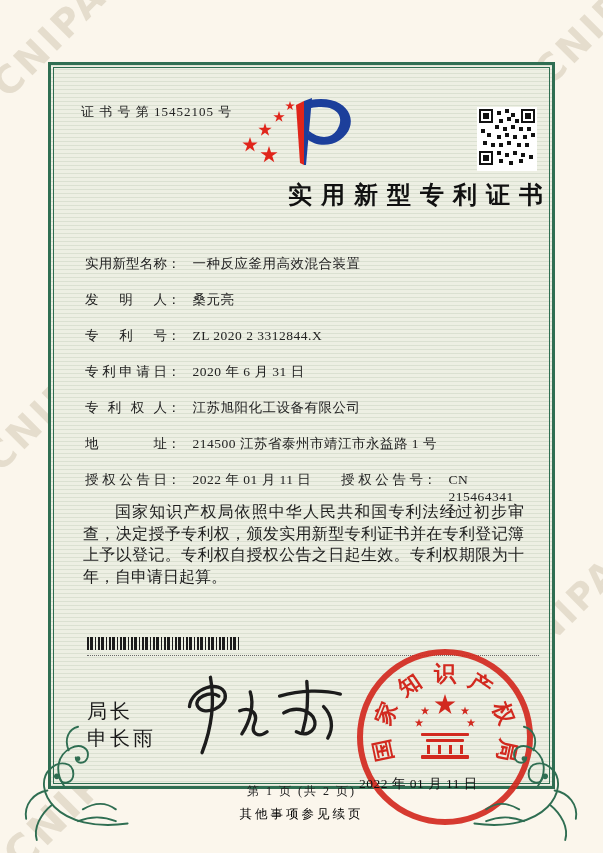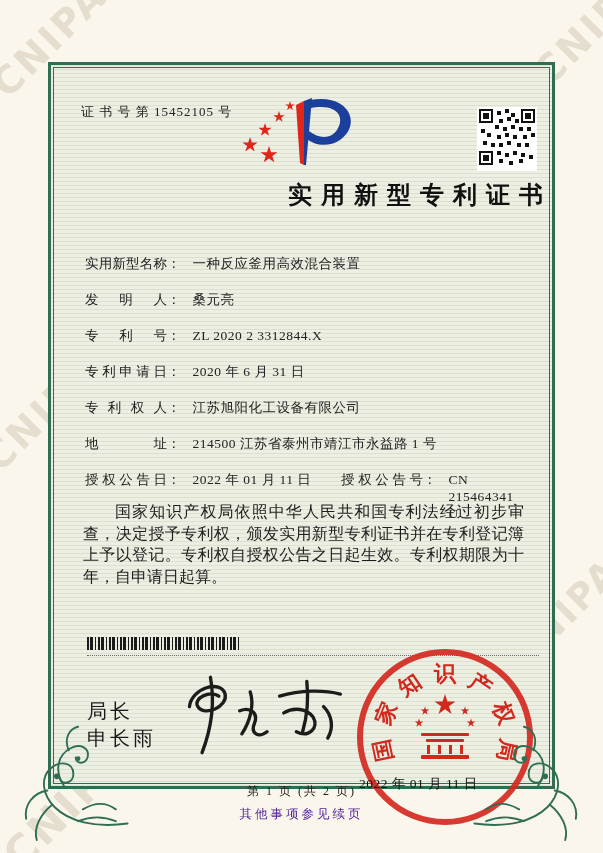--- a/index.html
+++ b/index.html
@@ -83,21 +83,21 @@
   .emblem{position:absolute;left:50%;top:46%;transform:translate(-50%,-50%);}
   .seal-date{
     position:absolute;left:-4px;bottom:26px;width:190px;z-index:7;
     font-size:13.5px;color:#111;letter-spacing:0.5px;white-space:nowrap;
   }
 
   .page-footer{position:absolute;left:0;right:0;top:718px;text-align:center;
     font-size:12px;letter-spacing:2px;color:#222;}
 
   .continuation{position:absolute;left:0;right:0;top:806px;text-align:center;z-index:3;
-    font-size:12.5px;letter-spacing:3px;color:#4c1d95;}
+    font-size:12.5px;letter-spacing:3px;color:#000000;}
 
   .ornament{position:absolute;z-index:5;}
   .orn-left{left:12px;top:722px;}
   .orn-right{left:472px;top:722px;transform:scaleX(-1);}
 </style>
 </head>
 <body>
 
 <div>
 

